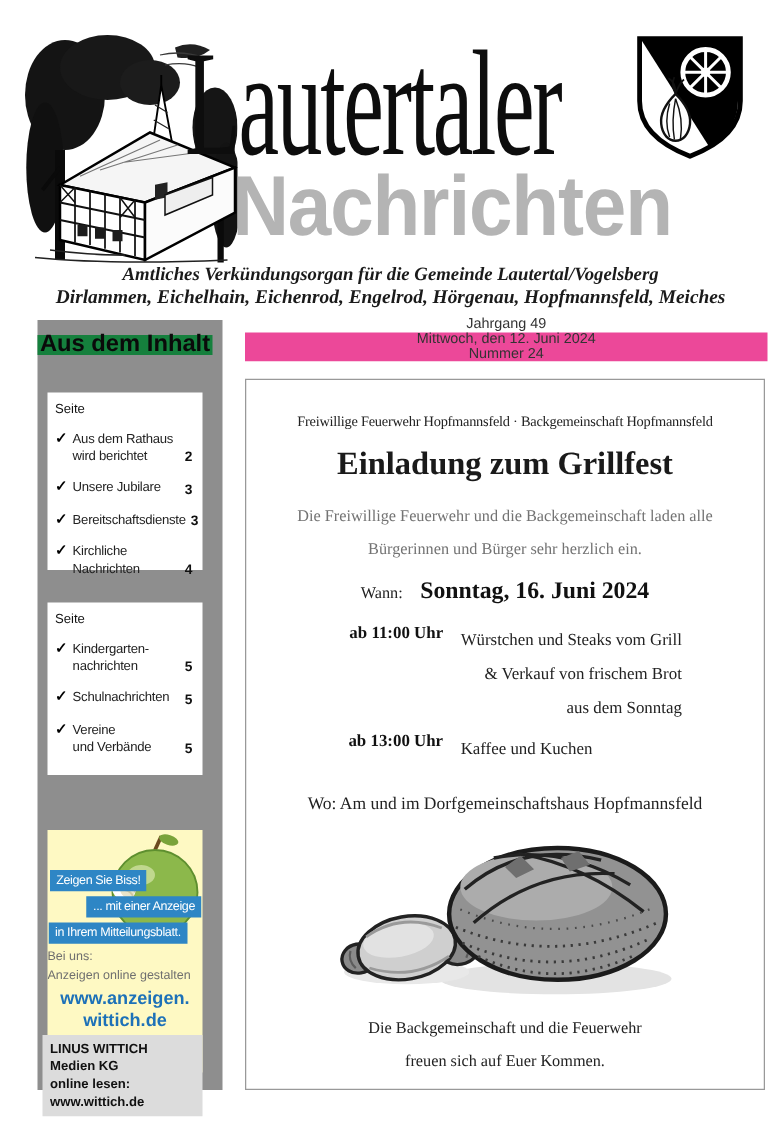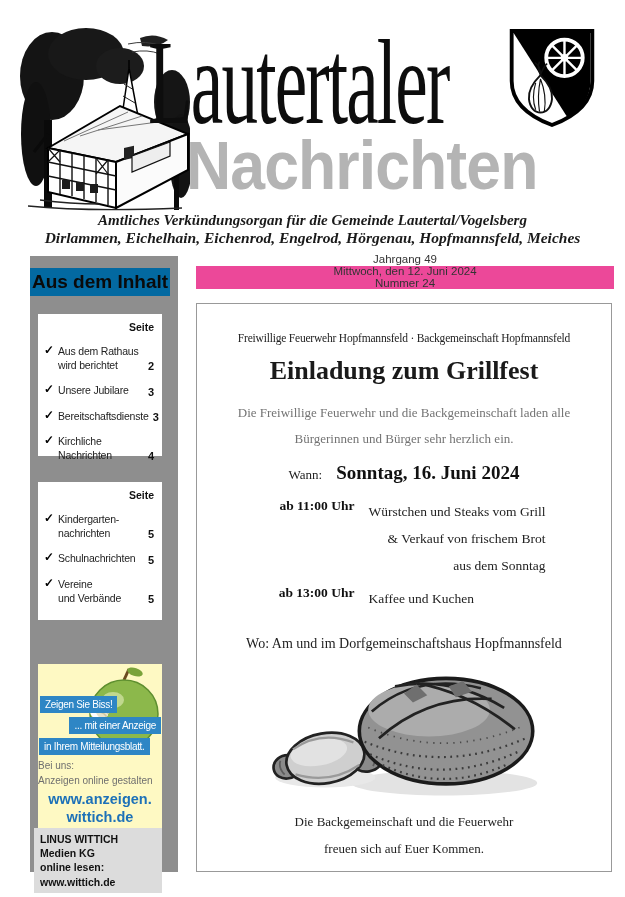--- a/index.html
+++ b/index.html
@@ -26,26 +26,26 @@
   .subtitle1{font-size:15px;line-height:17px;}
   .subtitle2{font-size:15.5px;line-height:17px;}
   
   .issue-bar{
     position:absolute;left:196px;top:266px;width:418px;height:23px;background:#ec4899;
     display:flex;justify-content:flex-end;align-items:center;box-sizing:border-box;
     padding:0 10px;font-size:11.5px;color:#333;flex-direction:column;
   }
   
   .sidebar{position:absolute;left:30px;top:256px;width:148px;height:616px;background:#8e8e8e;}
-  .toc-header{position:absolute;left:0;top:12px;width:140px;height:28px;background:#0369a1;
+  .toc-header{position:absolute;left:0;top:12px;width:140px;height:16px;background:#15803d;
     display:flex;align-items:center;justify-content:center;font-weight:bold;font-size:19px;color:#0a0a0a;}
   .toc-box{position:absolute;left:8px;width:124px;background:#ffffff;box-sizing:border-box;padding:7px 8px 6px 6px;}
   .toc-box1{top:58px;height:142px;}
   .toc-box2{top:226px;height:138px;}
-  .seite{text-align:right;font-weight:bold;font-size:10.5px;color:#111;}
+  .seite{text-align:left;font-weight:normal;font-size:10.5px;color:#111;}
   .toc-item{display:flex;gap:4px;margin-top:11px;}
   .check{font-weight:bold;font-size:12px;line-height:12px;color:#000;}
   .toc-lines{flex:1;font-size:10.5px;line-height:1.35;color:#222;letter-spacing:-.2px;}
   .toc-page{font-weight:bold;font-size:11px;color:#111;align-self:flex-end;}
   
   .ad-box{position:absolute;left:8px;top:408px;width:124px;height:194px;background:#fef9c3;overflow:hidden;}
   .apple{position:absolute;right:2px;top:2px;width:78px;height:86px;z-index:0;}
   .banners{position:relative;z-index:1;margin-top:32px;display:flex;flex-direction:column;gap:4px;}
   .banner{background:#2e86c5;color:#ffffff;font-size:10px;letter-spacing:-.3px;
     padding:3px 5px;white-space:nowrap;width:max-content;}

